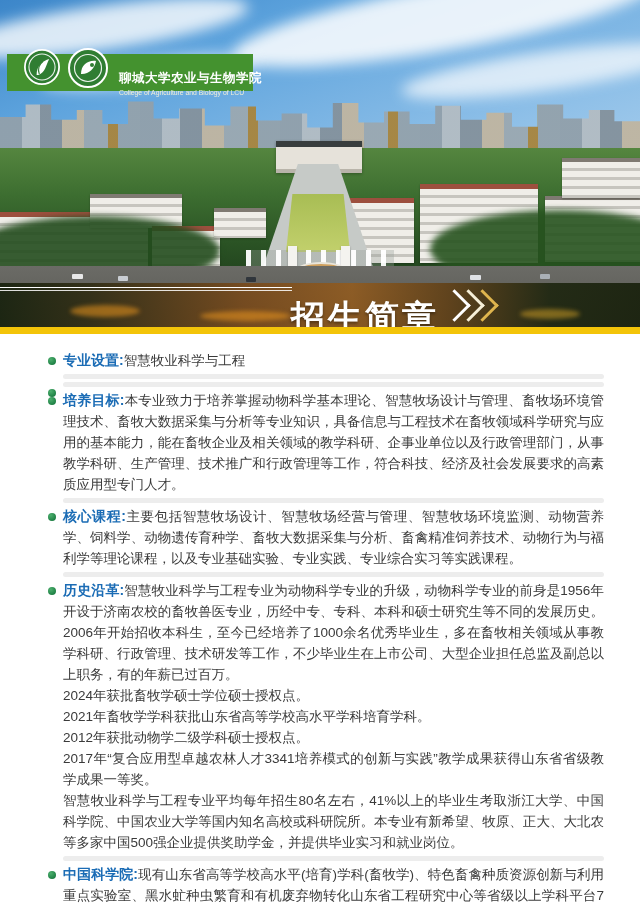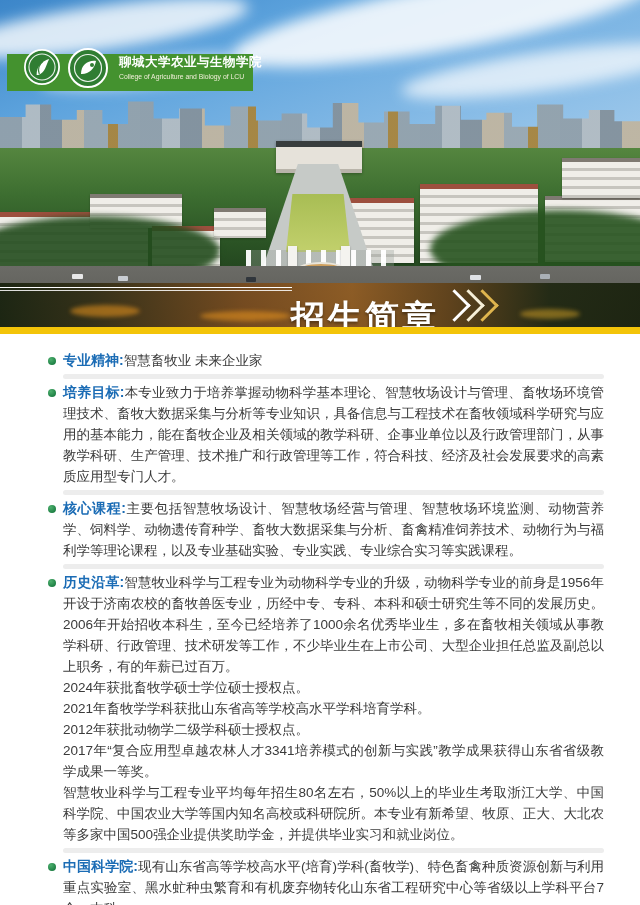--- a/index.html
+++ b/index.html
@@ -57,21 +57,21 @@
   .flowerbed{position:absolute;left:296px;top:262px;width:46px;height:13px;border-radius:50%;
     background:#cfa05e;border:2px solid #e9e5da;}
   .bottom-road{position:absolute;left:0;top:266px;width:640px;height:68px;background:linear-gradient(180deg,#6b6b66,#54544f);}
   .car{position:absolute;height:5px;border-radius:1px;}
   .fgtree{position:absolute;filter:blur(3px);border-radius:50%;}
   .fgL{left:-30px;top:216px;width:250px;height:70px;background:#244d1e;opacity:.9;}
   .fgR{left:430px;top:210px;width:260px;height:78px;background:#27531f;opacity:.9;}
   
   .brand{position:absolute;left:7px;top:54px;width:246px;height:37px;background:#44922f;}
   .logo{position:absolute;}
-  .brand-text{position:absolute;left:112px;top:0;color:#fff;}
+  .brand-text{position:absolute;left:112px;top:16px;color:#fff;}
   .brand-cn{font-size:12.5px;font-weight:bold;letter-spacing:.5px;white-space:nowrap;}
   .brand-en{font-size:6.8px;margin-top:2px;color:#f2efd9;white-space:nowrap;}
   
   .ribbon{position:absolute;left:0;top:283px;width:640px;height:44px;
     background:linear-gradient(90deg,rgba(24,34,14,.93) 0%,rgba(46,42,16,.88) 14%,rgba(122,70,18,.8) 38%,rgba(152,90,22,.78) 55%,rgba(96,62,18,.85) 70%,rgba(30,38,16,.92) 86%,rgba(26,34,14,.94) 100%);}
   .ribbon-line{position:absolute;left:0;top:4px;width:292px;height:4px;
     background:linear-gradient(#fff 0 1px,transparent 1px 3px,rgba(255,255,255,.85) 3px 4px);}
   .ribbon-title{position:absolute;left:291px;top:12px;color:#fff;font-size:34px;font-weight:900;
     letter-spacing:3px;line-height:44px;text-shadow:0 2px 3px rgba(0,0,0,.4);white-space:nowrap;}
   .chevrons{position:absolute;left:452px;top:11px;display:flex;}
@@ -162,24 +162,28 @@
         <span class="chev"></span>
         <span class="chev g1"></span>
         <span class="chev g2"></span>
       </div>
     </div>
     <div class="goldbar"></div>
   </div>
 
   <div class="content">
 
-
-    <div class="section">
-      <span class="bullet"></span>
-      <p><span class="label">专业精神:</span><span>智慧畜牧业 未来企业家</span></p>
+    <div class="section">
+      <span class="bullet"></span>
+      <p><span class="label">专业设置:</span><span>智慧牧业科学与工程</span></p>
+      <div class="divider"></div>
+    </div>
+
+    <div class="section">
+      <span class="bullet"></span>
       <div class="divider"></div>
     </div>
 
     <div class="section">
       <span class="bullet"></span>
       <p><span class="label">培养目标:</span><span>本专业致力于培养掌握动物科学基本理论、智慧牧场设计与管理、畜牧场环境管理技术、畜牧大数据采集与分析等专业知识，具备信息与工程技术在畜牧领域科学研究与应用的基本能力，能在畜牧企业及相关领域的教学科研、企事业单位以及行政管理部门，从事教学科研、生产管理、技术推广和行政管理等工作，符合科技、经济及社会发展要求的高素质应用型专门人才。</span></p>
       <div class="divider"></div>
     </div>
 
     <div class="section">
@@ -188,21 +192,21 @@
       <div class="divider"></div>
     </div>
 
     <div class="section">
       <span class="bullet"></span>
       <p><span class="label">历史沿革:</span><span>智慧牧业科学与工程专业为动物科学专业的升级，动物科学专业的前身是1956年开设于济南农校的畜牧兽医专业，历经中专、专科、本科和硕士研究生等不同的发展历史。2006年开始招收本科生，至今已经培养了1000余名优秀毕业生，多在畜牧相关领域从事教学科研、行政管理、技术研发等工作，不少毕业生在上市公司、大型企业担任总监及副总以上职务，有的年薪已过百万。</span></p>
       <p>2024年获批畜牧学硕士学位硕士授权点。</p>
       <p>2021年畜牧学学科获批山东省高等学校高水平学科培育学科。</p>
       <p>2012年获批动物学二级学科硕士授权点。</p>
       <p>2017年“复合应用型卓越农林人才3341培养模式的创新与实践”教学成果获得山东省省级教学成果一等奖。</p>
-      <p>智慧牧业科学与工程专业平均每年招生80名左右，50%以上的毕业生考取浙江大学、中国科学院、中国农业大学等国内知名高校或科研院所。本专业有新希望、牧原、正大、大北农等多家中国500强企业提供奖助学金，并提供毕业实习和就业岗位。</p>
+      <p>智慧牧业科学与工程专业平均每年招生80名左右，41%以上的毕业生考取浙江大学、中国科学院、中国农业大学等国内知名高校或科研院所。本专业有新希望、牧原、正大、大北农等多家中国500强企业提供奖助学金，并提供毕业实习和就业岗位。</p>
       <div class="divider"></div>
     </div>
 
     <div class="section">
       <span class="bullet"></span>
       <p><span class="label">中国科学院:</span><span>现有山东省高等学校高水平(培育)学科(畜牧学)、特色畜禽种质资源创新与利用重点实验室、黑水虻种虫繁育和有机废弃物转化山东省工程研究中心等省级以上学科平台7个；本科</span></p>
     </div>
 
   </div>
 </div>

